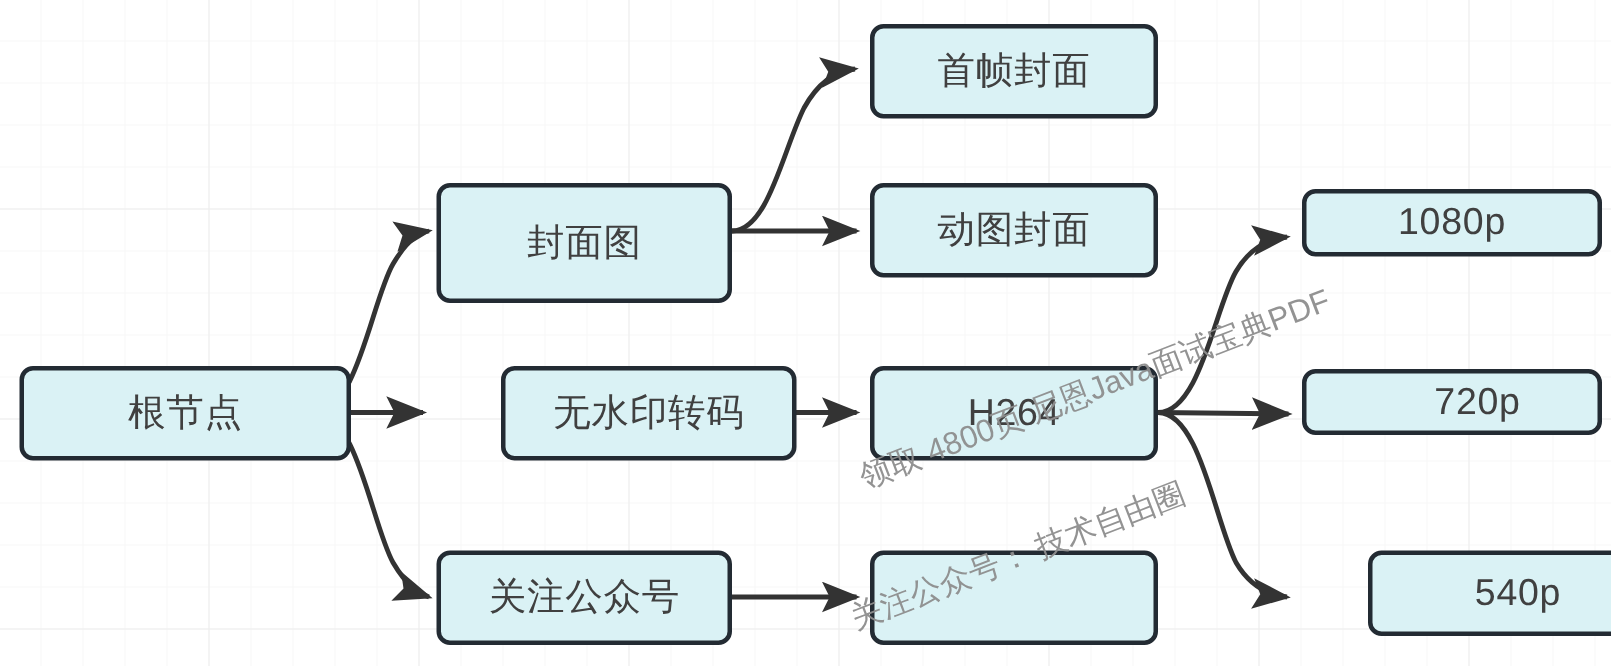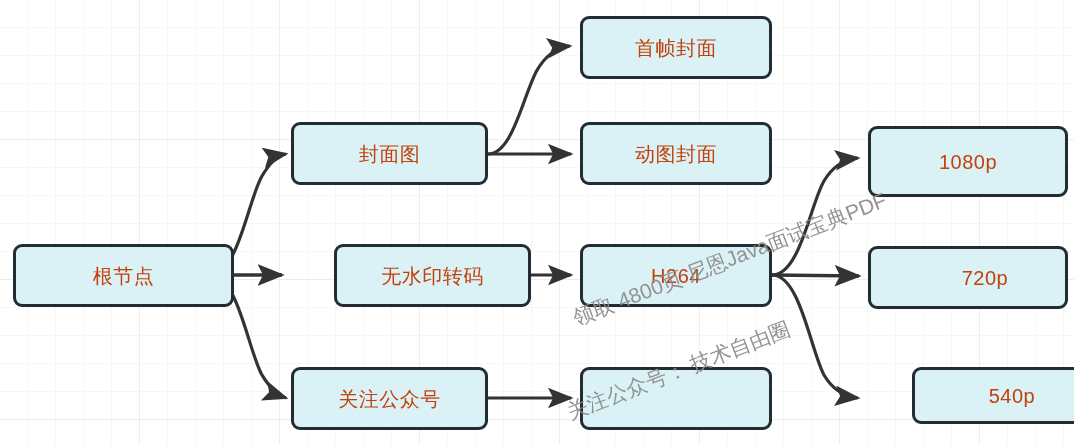--- a/index.html
+++ b/index.html
@@ -39,22 +39,22 @@
   }
   .node {
     position: absolute;
     box-sizing: border-box;
     background: #daf2f5;
     border: 3px solid #232b33;
     border-radius: 9px;
     display: flex;
     align-items: center;
     justify-content: center;
-    color: #c2410c;
-    font-size: 20px;
+    color: #404040;
+    font-size: 25px;
     letter-spacing: 0.5px;
     white-space: nowrap;
   }
   .node-label {
     display: block;
     line-height: 1;
   }
   #watermark {
     position: absolute;
     left: 0;
@@ -113,21 +113,21 @@
 
     <path d="M772,275 L859,276" fill="none" stroke="#333333" stroke-width="3.4" marker-end="url(#arrow)"></path>
 
     <path d="M772,275 C800,275 810,348 824,375 C834,392 848,397 858,398" fill="none" stroke="#333333" stroke-width="3.2" marker-end="url(#arrow)"></path>
   </svg>
 
   <div class="node" style="left:13px; top:244px; width:221px; height:63px;">
     <span class="node-label">根节点</span>
   </div>
 
-  <div class="node" style="left:291px; top:122px; width:197px; height:63px;">
+  <div class="node" style="left:291px; top:122px; width:197px; height:80px;">
     <span class="node-label">封面图</span>
   </div>
 
   <div class="node" style="left:291px; top:244px; width:197px; height:63px;margin-left:43px;">
     <span class="node-label">无水印转码</span>
   </div>
 
   <div class="node" style="left:291px; top:367px; width:197px; height:63px;">
     <span class="node-label">关注公众号</span>
   </div>
@@ -141,25 +141,25 @@
   </div>
 
   <div class="node" style="left:580px; top:244px; width:192px; height:63px;">
     <span class="node-label">H264</span>
   </div>
 
   <div class="node" style="left:580px; top:367px; width:192px; height:63px;">
     <span class="node-label"></span>
   </div>
 
-  <div class="node" style="left:868px; top:126px; width:200px; height:71px;">
+  <div class="node" style="left:868px; top:126px; width:200px; height:45px;">
     <span class="node-label">1080p</span>
   </div>
 
-  <div class="node" style="left:868px; top:246px; width:200px; height:63px; justify-content:center; padding-left:34px;">
+  <div class="node" style="left:868px; top:246px; width:200px; height:44px; justify-content:center; padding-left:34px;">
     <span class="node-label">720p</span>
   </div>
 
   <div class="node" style="left:912px; top:367px; width:200px; height:57px;">
     <span class="node-label">540p</span>
   </div>
 
   <div id="watermark">
     <span class="wm-line wm1">领取 4800页 尼恩Java面试宝典PDF</span>
     <span class="wm-line wm2">关注公众号： 技术自由圈</span>

